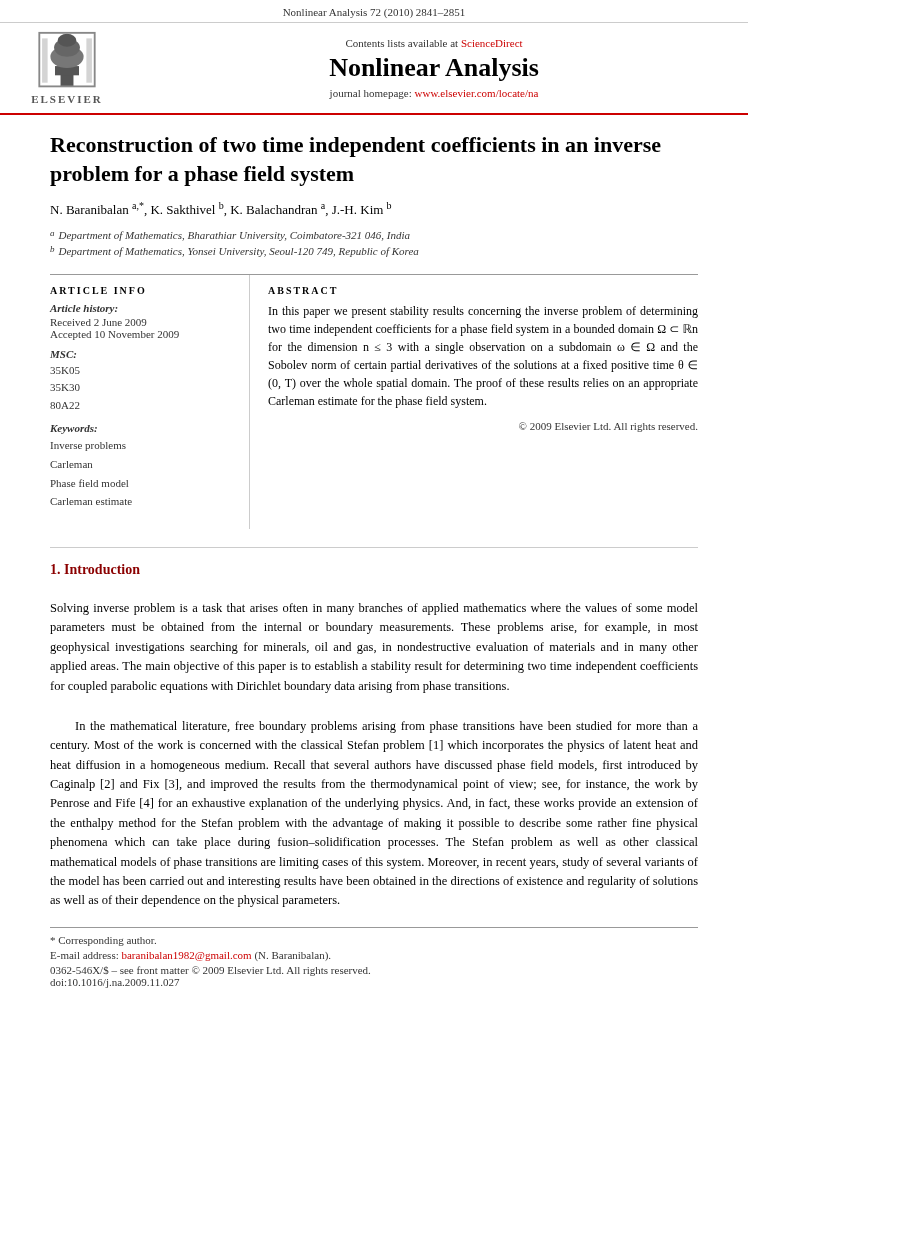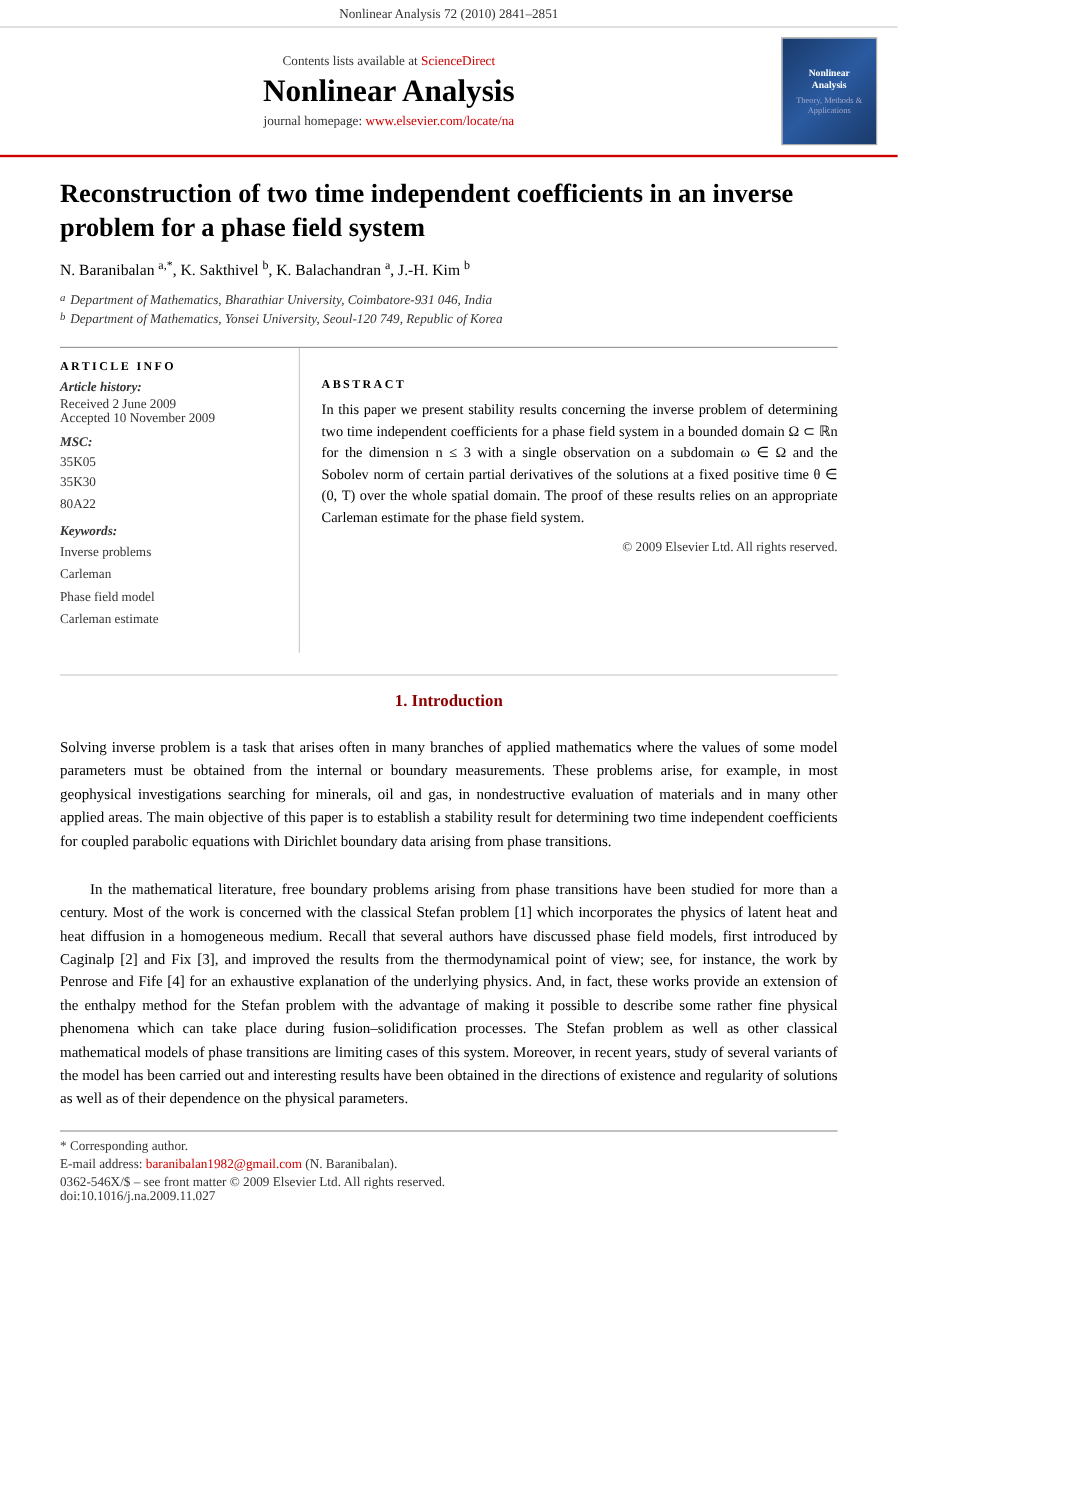--- a/index.html
+++ b/index.html
@@ -164,21 +164,21 @@
     }
     .article-info-col {
       width: 200px;
       flex-shrink: 0;
       padding: 10px 12px 10px 0;
       border-right: 1px solid #ccc;
       font-size: 11px;
     }
     .abstract-col {
       flex: 1;
-      padding: 25px 0 10px 18px;
+      padding: 10px 0 10px 18px;
       font-size: 12px;
     }
     .col-header {
       font-size: 10px;
       font-weight: bold;
       letter-spacing: 2px;
       text-transform: uppercase;
       margin-bottom: 6px;
       color: #000;
     }
@@ -226,21 +226,20 @@
       border: none;
       border-top: 1px solid #ccc;
       margin: 4px 0 14px 0;
     }
     
     .section-heading {
       font-size: 14px;
       font-weight: bold;
       color: #8B0000;
       margin-bottom: 10px;
-      text-align: center;
     }
     .body-text {
       font-size: 12.5px;
       line-height: 1.55;
       text-align: justify;
       color: #000;
       margin-bottom: 10px;
       text-indent: 2em;
       margin-top: 21px;
     }
@@ -276,53 +275,66 @@
 <body>
 
 <div class="page-container">
 
   <div class="top-header">
     <span>Nonlinear Analysis 72 (2010) 2841–2851</span>
   </div>
 
   <div class="journal-header">
 
+    <div class="journal-header-left">
+      <div class="elsevier-logo">
+        <svg class="logo-tree" viewBox="0 0 70 65">
+
+          <rect x="28" y="45" width="14" height="15" fill="#555"></rect>
+          <rect x="22" y="38" width="26" height="10" fill="#555"></rect>
+
+          <ellipse cx="35" cy="28" rx="18" ry="12" fill="#777"></ellipse>
+          <ellipse cx="35" cy="18" rx="14" ry="10" fill="#666"></ellipse>
+          <ellipse cx="35" cy="10" rx="10" ry="7" fill="#555"></ellipse>
+
+          <rect x="5" y="2" width="60" height="58" fill="none" stroke="#888" stroke-width="2"></rect>
+
+          <rect x="8" y="8" width="6" height="48" fill="#aaa" opacity="0.5"></rect>
+          <rect x="56" y="8" width="6" height="48" fill="#aaa" opacity="0.5"></rect>
+        </svg>
+        <div class="logo-text">ELSEVIER</div>
+      </div>
+    </div>
 
     <div class="journal-header-center">
       <div class="contents-line">
         <span>Contents lists available at </span>
         <a class="sciencedirect-link">ScienceDirect</a>
       </div>
       <div class="journal-title-main">Nonlinear Analysis</div>
       <div class="homepage-line">
         <span>journal homepage: </span>
         <a class="homepage-link">www.elsevier.com/locate/na</a>
       </div>
     </div>
 
-    <div class="journal-header-right">
-      <div class="journal-cover-box">
-        <div class="cover-title">Nonlinear<br>Analysis</div>
-        <div class="cover-subtitle">Theory, Methods &amp;<br>Applications</div>
-      </div>
-    </div>
   </div>
 
   <div class="main-content">
 
     <div class="article-title">Reconstruction of two time independent coefficients in an inverse problem for a phase field system</div>
 
     <div class="authors">
       N. Baranibalan <sup>a,*</sup>, K. Sakthivel <sup>b</sup>, K. Balachandran <sup>a</sup>, J.-H. Kim <sup>b</sup>
     </div>
 
     <div class="affiliations">
       <div>
         <sup>a</sup>
-        <span>Department of Mathematics, Bharathiar University, Coimbatore-931 046, India</span>
+        <span>Department of Mathematics, Bharathiar University, Coimbatore-321 046, India</span>
       </div>
       <div>
         <sup>b</sup>
         <span>Department of Mathematics, Yonsei University, Seoul-120 749, Republic of Korea</span>
       </div>
     </div>
 
     <div class="two-col">
 
       <div class="article-info-col">

